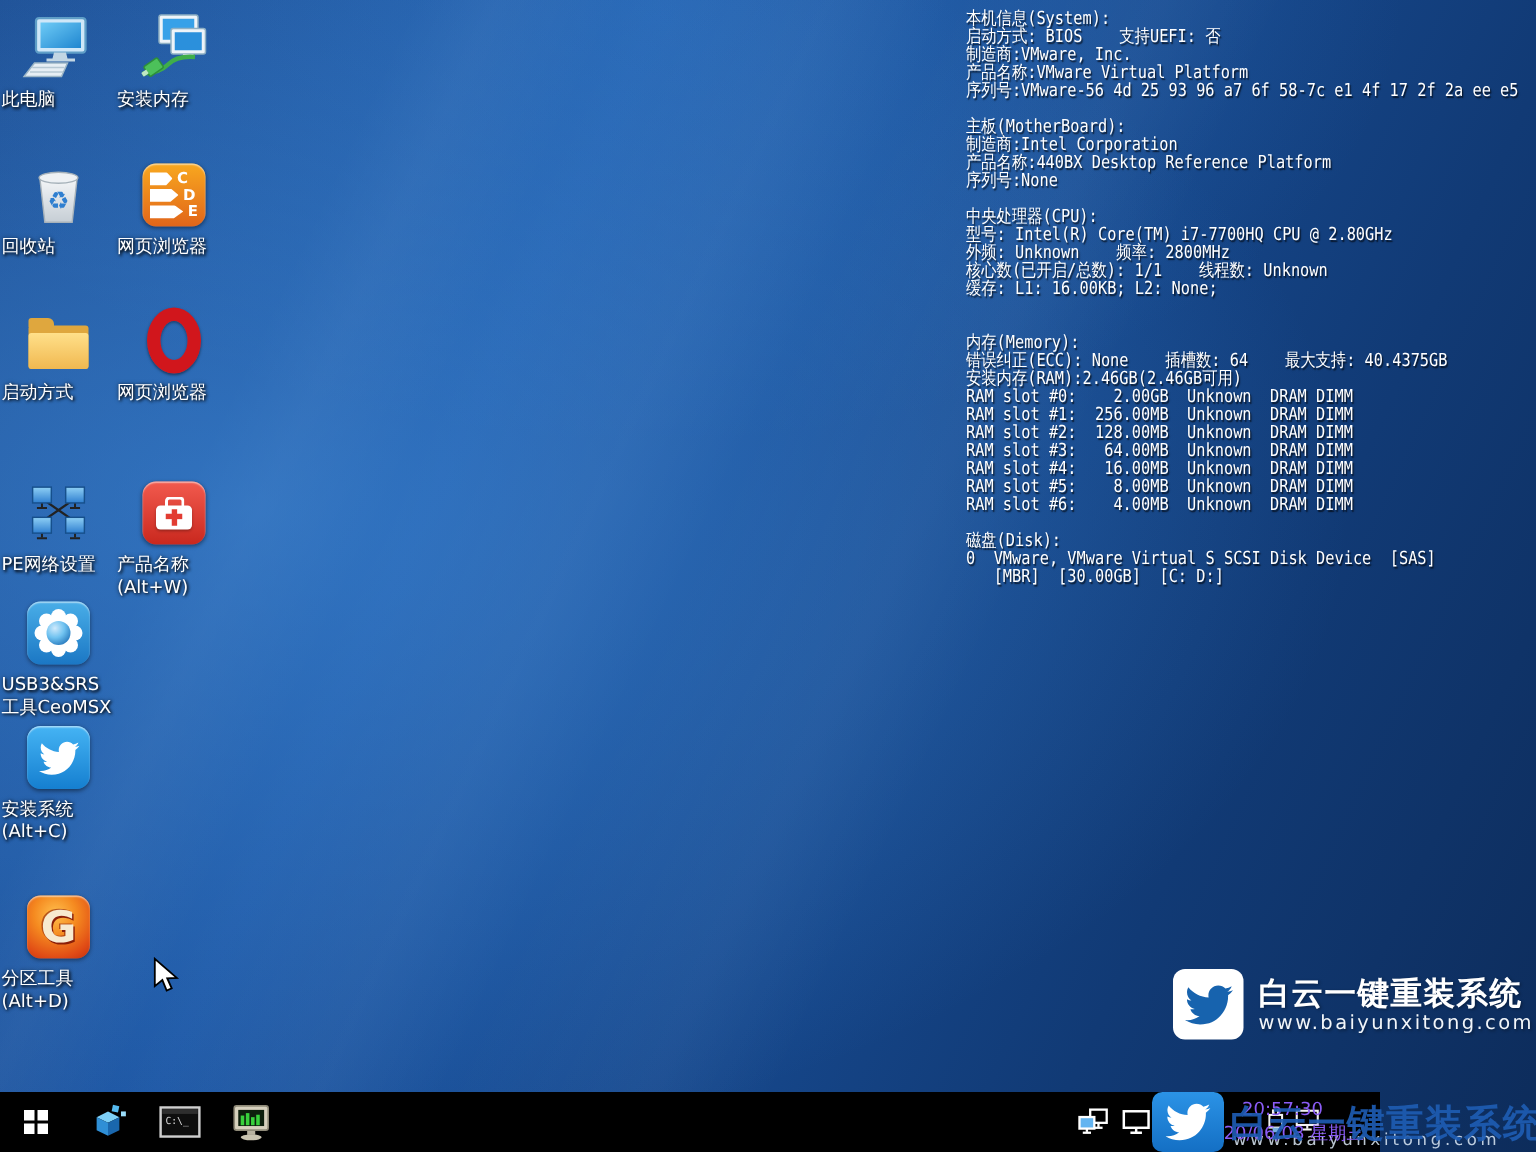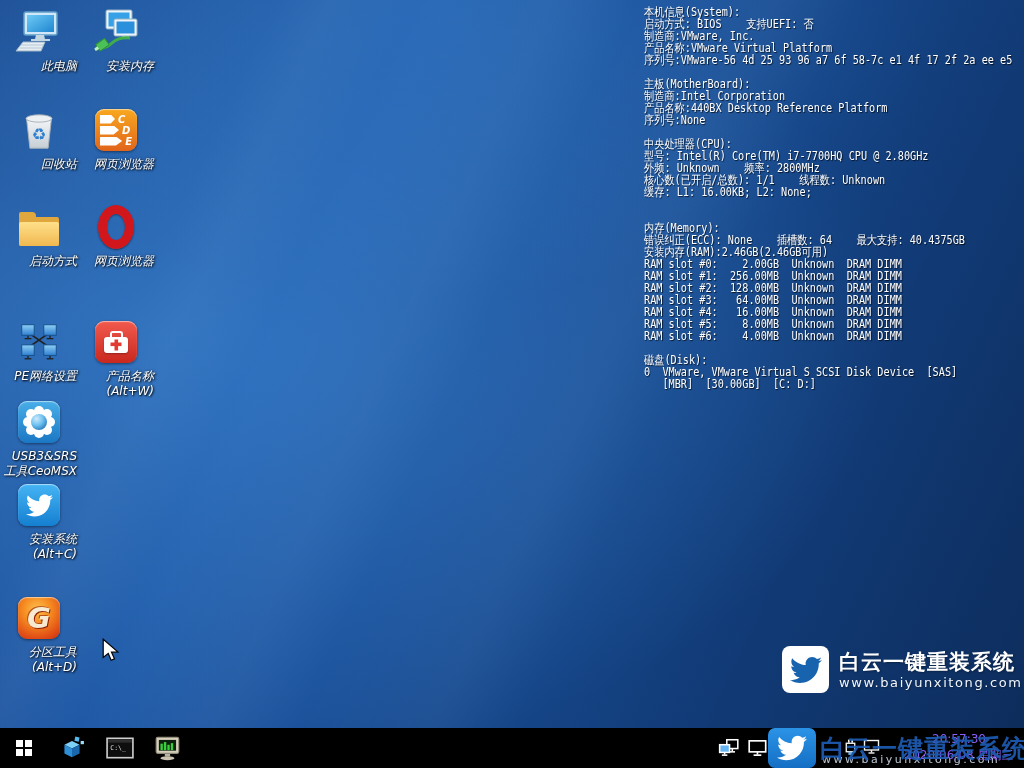--- a/index.html
+++ b/index.html
@@ -11,21 +11,21 @@
     background-image:
       radial-gradient(120% 95% at 16% 44%, rgba(72,150,228,.48), rgba(72,150,228,0) 60%),
       radial-gradient(90% 70% at 42% 0%, rgba(62,138,216,.32), rgba(62,138,216,0) 55%),
       linear-gradient(115deg, rgba(255,255,255,0) 20%, rgba(255,255,255,.045) 24%, rgba(255,255,255,0) 30%,
                               rgba(255,255,255,.04) 40%, rgba(255,255,255,0) 46%,
                               rgba(255,255,255,.035) 56%, rgba(255,255,255,0) 62%),
       linear-gradient(115deg, #1b4a8e 0%, #1e57a4 32%, #174a90 55%, #113a75 76%, #0d2c5b 100%);
   }
 
   
-  .icell { position:absolute; width:76px; text-align:right; cursor:default;font-style:italic; }
+  .icell { position:absolute; width:76px; text-align:left; cursor:default; }
   .icell .ic { height:48px; display:flex; align-items:center; justify-content:center; }
   .icell .lbl {
     margin-top:3px; font-size:12px; line-height:15px; color:#fff;
     white-space:pre-line;
     text-shadow:1px 1px 2px rgba(0,0,0,.95), 0 0 3px rgba(0,0,0,.6);
   }
   .c0{left:1px}.c1{left:78px}
   .r0{top:8px}.r1{top:106px}.r2{top:203px}.r3{top:318px}.r4{top:398px}.r5{top:481px}.r6{top:594px}
 
   
@@ -92,21 +92,21 @@
   
   .logo { position:absolute; left:782px; top:646px; display:flex; align-items:center; gap:10px; }
   .logo-square { width:47px; height:47px; background:#fff; border-radius:8px;
                  display:flex; align-items:center; justify-content:center; }
   .logo-title { font-size:21px; font-weight:bold; color:#fff; letter-spacing:1px; line-height:24px;
                 text-shadow:1px 1px 2px rgba(0,0,0,.35); }
   .logo-url { font-size:13px; color:#f2f6fa; letter-spacing:1.6px; margin-top:1px;
               text-shadow:1px 1px 2px rgba(0,0,0,.35); }
 
   
-  .taskbar { position:absolute; left:0; bottom:0; width:1024px; height:40px; background:#000; z-index:10; }
+  .taskbar { position:absolute; left:0; bottom:0; width:920px; height:40px; background:#000; z-index:10; }
   .tb-btn { position:absolute; top:0; width:48px; height:40px; display:flex; align-items:center; justify-content:center; }
   .win-logo { display:grid; grid-template-columns:7px 7px; grid-template-rows:7px 7px; gap:2px; }
   .win-logo div { background:#fff; }
 
   .tray-icons { position:absolute; left:718px; top:0; height:40px; display:flex; align-items:center; gap:7px; z-index:12; }
 
   .hidden-tray { position:absolute; top:10px; z-index:11; opacity:.95; }
 
   .clock { position:absolute; right:6px; top:3px; width:118px; text-align:center; color:#8b5cf6;
            font-size:12px; line-height:16px; z-index:13; }

